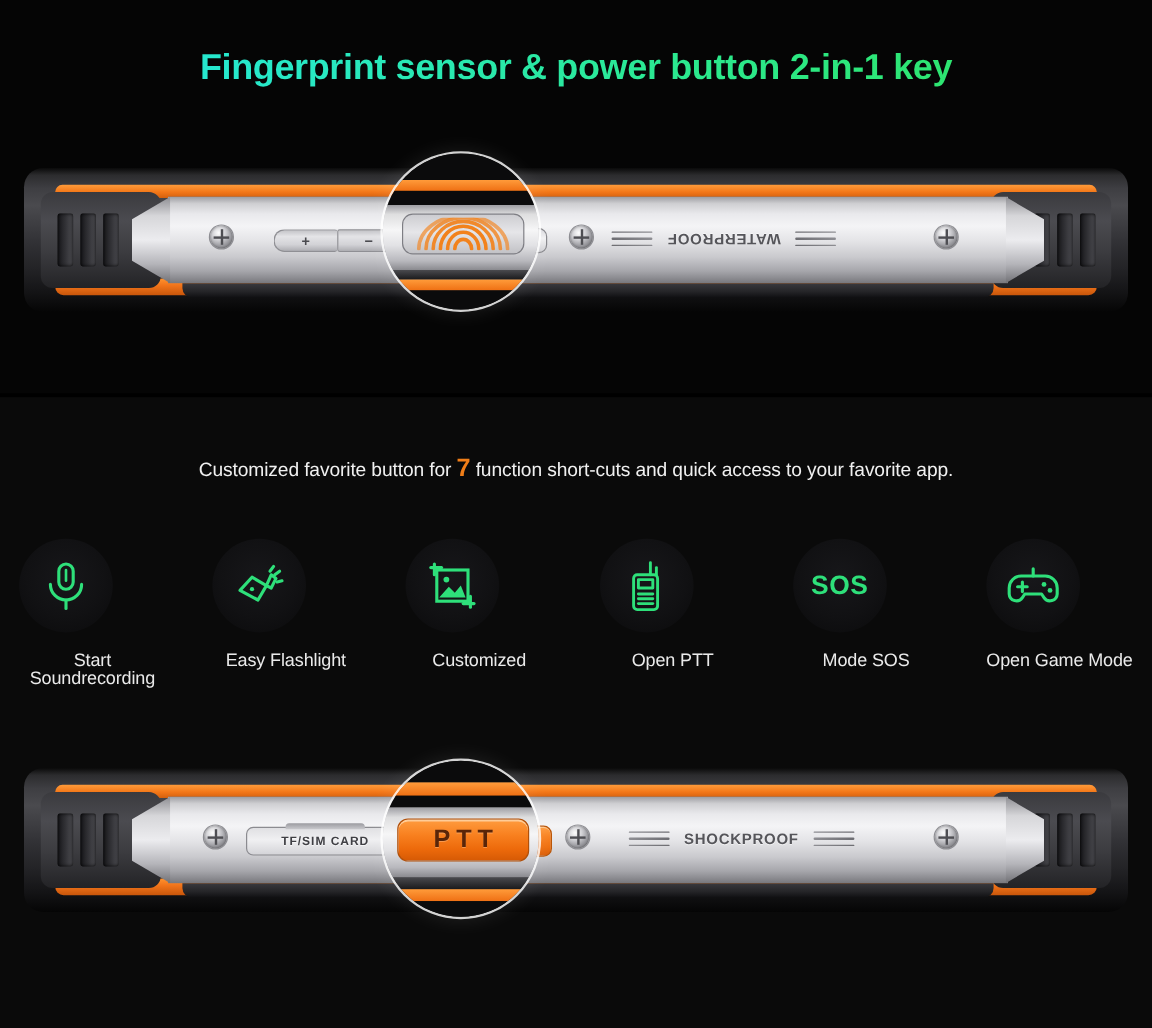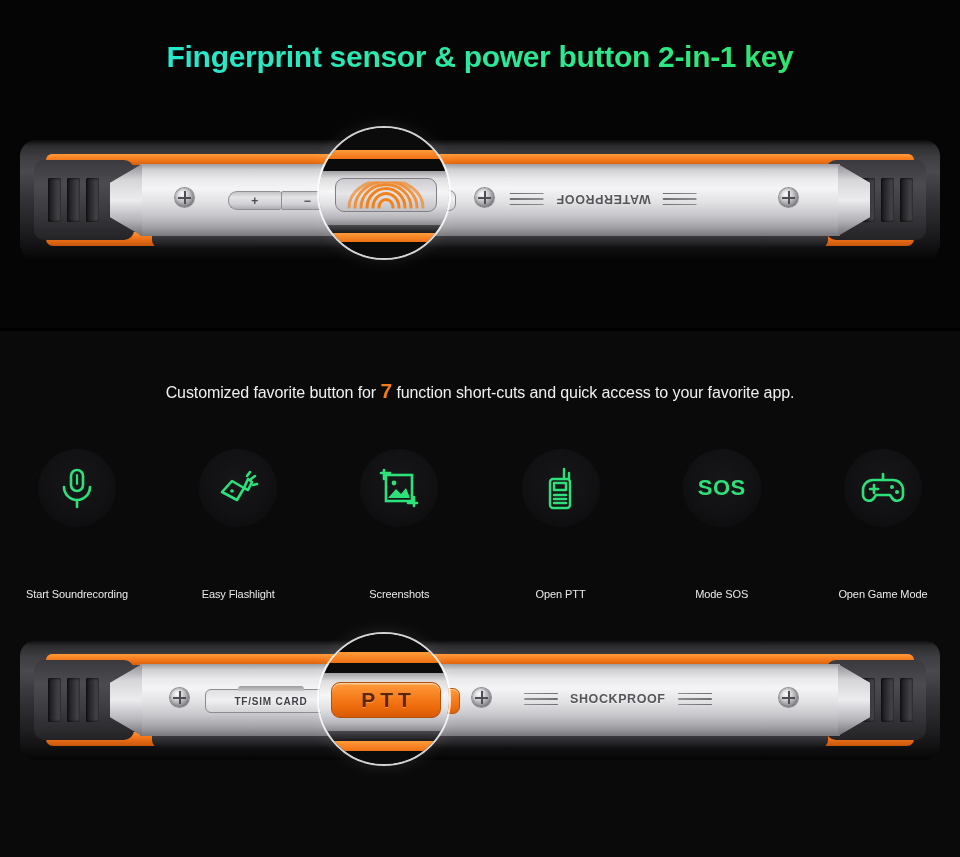--- a/index.html
+++ b/index.html
@@ -274,29 +274,29 @@
     font-size:16px; line-height:24px; letter-spacing:-0.1px;
   }
   .fn-head b{ color:#f07e18; font-size:21px; font-weight:bold; }
 
   .icon-row{
     position:absolute; top:118px; left:0; width:960px;
     display:flex; justify-content:space-between;
     padding:0 16px;
   }
   .icon-cell{
-    width:122px; display:flex; flex-direction:column; align-items:center;gap:44px;
+    width:122px; display:flex; flex-direction:column; 
   }
   .icon-disc{
     width:78px; height:78px; border-radius:50%;
     background:radial-gradient(circle at 50% 42%,#17171a 0%,#111113 55%,#0a0a0b 100%);
     display:flex; align-items:center; justify-content:center;
   }
   .icon-label{
-    margin-top:16px; color:#eaeaea; font-size:11px;
+    margin-top:16px; color:#eaeaea; font-size:15px;
     text-align:center; line-height:15px; letter-spacing:-0.1px;
   }
   .sos-text{
     color:#2EE07A; font-size:22px; font-weight:bold; letter-spacing:0.5px;
   }
 </style>
 </head>
 <body>
 
 <div class="section-one">
@@ -437,21 +437,21 @@
             <rect x="8" y="8" width="26" height="26"></rect>
             <line x1="6" y1="3" x2="6" y2="12"></line>
             <line x1="3" y1="6" x2="12" y2="6"></line>
             <line x1="36" y1="30" x2="36" y2="39"></line>
             <line x1="30" y1="36" x2="39" y2="36"></line>
           </g>
           <circle cx="16" cy="16" r="2.4" fill="#2EE07A"></circle>
           <path d="M10 31 L18 22 L23 27 L28 21 L32 31 Z" fill="#2EE07A"></path>
         </svg>
       </div>
-      <div class="icon-label">Screenshots</div>
+      <div class="icon-label">Customized</div>
     </div>
 
 
     <div class="icon-cell">
       <div class="icon-disc">
         <svg width="34" height="44" viewBox="0 0 34 44">
           <g fill="none" stroke="#2EE07A" stroke-width="2.4" stroke-linecap="round" stroke-linejoin="round">
             <rect x="6" y="13" width="20" height="29" rx="3"></rect>
             <rect x="10" y="17" width="12" height="7"></rect>
             <line x1="10" y1="29" x2="22" y2="29"></line>

